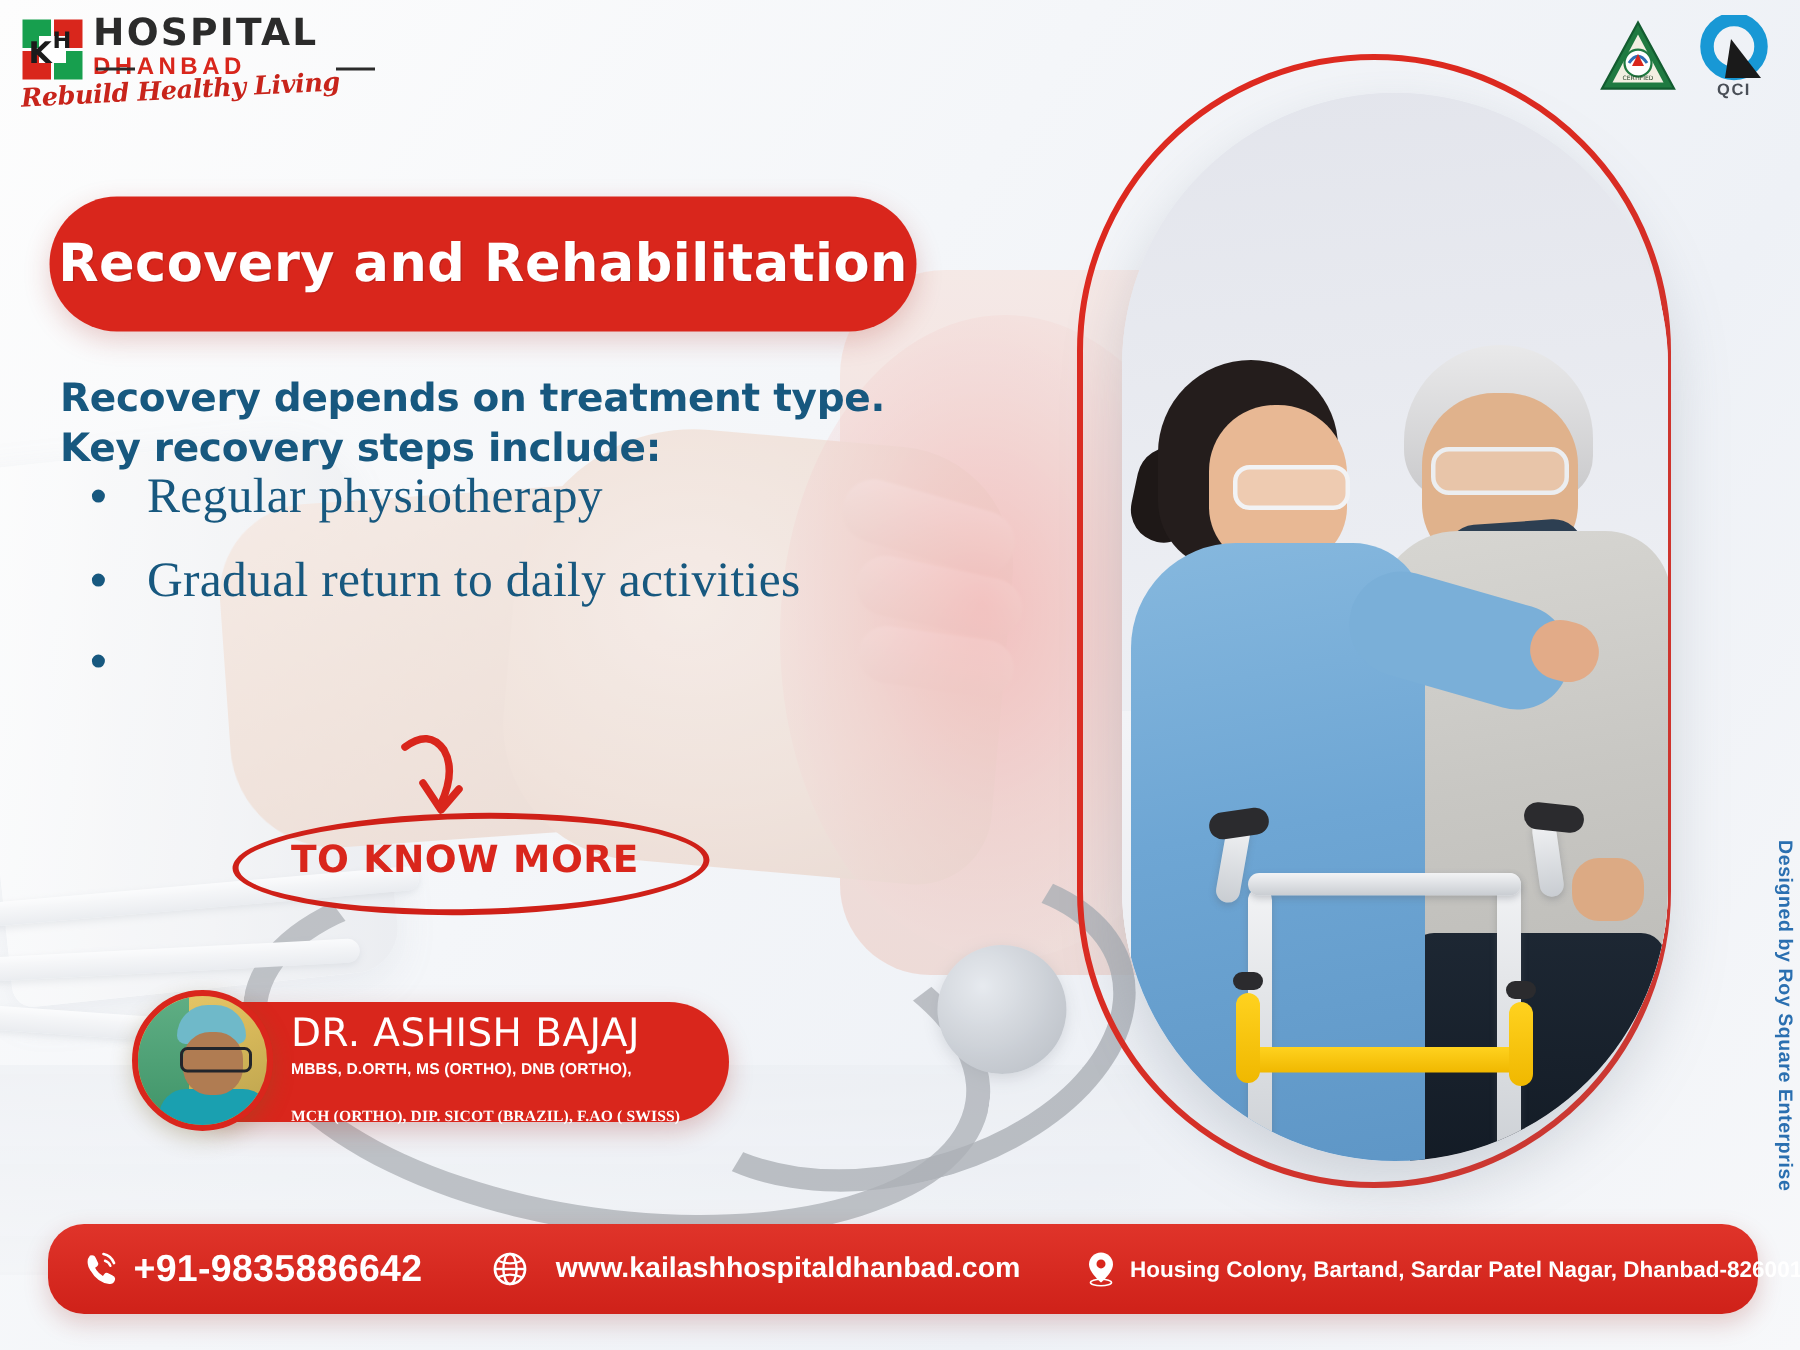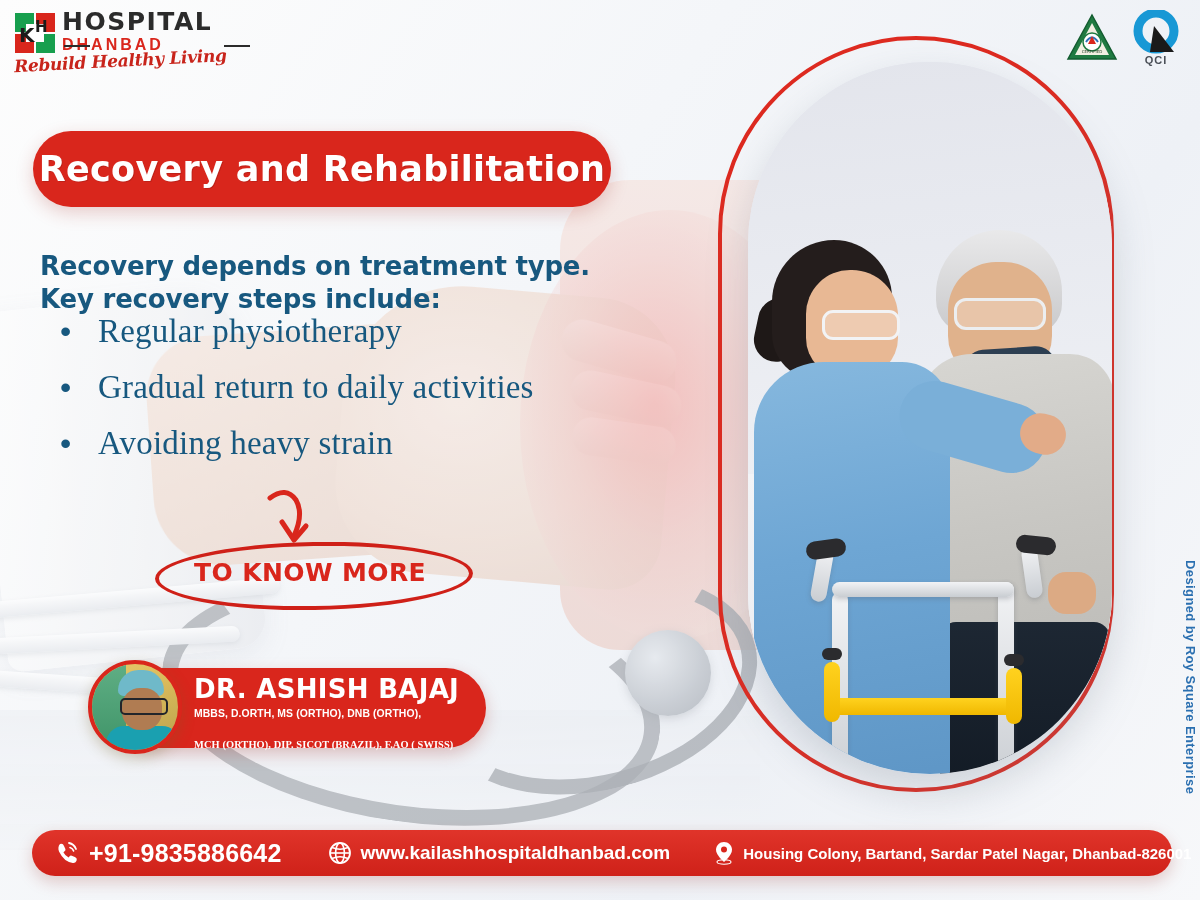--- a/index.html
+++ b/index.html
@@ -149,21 +149,21 @@
   .m-collar{position:absolute;left:216px;top:286px;width:92px;height:46px;border-radius:20px;background:#2d3f52;transform:rotate(-4deg);}
   .m-pants{position:absolute;left:192px;top:560px;width:170px;height:175px;background:linear-gradient(180deg,#1d2733,#121a24);border-radius:16px;}
   .m-hand{position:absolute;left:300px;top:510px;width:48px;height:42px;border-radius:18px;background:#dcaa84;}
   
   .w-bar{position:absolute;background:linear-gradient(180deg,#f2f3f5,#c9cdd2);border-radius:9px;box-shadow:0 2px 5px rgba(90,96,105,.3);}
   .w-yellow{position:absolute;background:linear-gradient(180deg,#ffd21f,#f0b800);border-radius:9px;}
   .w-grip{position:absolute;background:#2b2b2e;border-radius:9px;}
 
   
   .title-pill{
-    position:absolute;left:33px;top:131px;width:578px;height:76px;
+    position:absolute;left:33px;top:131px;width:578px;height:90px;
     background:#d9261c;border-radius:46px;
     display:flex;align-items:center;justify-content:center;
     box-shadow:0 6px 18px rgba(170,40,30,.22);
   }
   .title-pill span{
     color:#ffffff;font-size:35px;font-weight:bold;letter-spacing:.3px;
     font-family:"DejaVu Sans", sans-serif;
     text-shadow:1px 1px 0 rgba(0,0,0,.12);
   }
 
@@ -206,49 +206,49 @@
   }
 
   
   .doc-card{
     position:absolute;left:138px;top:668px;width:348px;height:80px;
     background:#d9261c;border-radius:14px 40px 40px 14px;
     padding:7px 14px 7px 56px;box-sizing:border-box;
     box-shadow:0 6px 16px rgba(160,35,28,.25);
   }
   .doc-name{
-    color:#ffffff;font-size:26px;font-weight:bold;letter-spacing:.3px;
+    color:#ffffff;font-size:26px;font-weight:normal;letter-spacing:.3px;
     font-family:"DejaVu Sans", sans-serif;line-height:1.05;margin-top:1px;
   }
   .doc-cred{
     color:#ffffff;font-size:10.4px;font-weight:bold;line-height:1.45;
     letter-spacing:.1px;margin-top:3px;
   }
   .doc-avatar{
     position:absolute;left:88px;top:660px;width:94px;height:94px;border-radius:50%;
     border:4px solid #d9261c;box-sizing:border-box;overflow:hidden;
     background:linear-gradient(160deg,#e8c96a 0%,#d8b95a 40%,#b9a14d 100%);
     box-shadow:0 5px 14px rgba(120,95,40,.3);
   }
   .av-wall{position:absolute;left:0;top:0;width:40%;height:100%;background:linear-gradient(180deg,#5fae84,#3f9468);}
   .av-cap{position:absolute;left:26px;top:6px;width:46px;height:26px;border-radius:22px 22px 6px 6px;background:#6fb9c9;}
   .av-face{position:absolute;left:30px;top:24px;width:40px;height:42px;border-radius:18px;background:#b07c52;}
   .av-glass{position:absolute;left:28px;top:34px;width:44px;height:13px;border:2.5px solid #22252b;border-radius:5px;}
   .av-body{position:absolute;left:14px;top:62px;width:74px;height:34px;border-radius:18px 18px 0 0;background:#1aa0b0;}
 
   
   .footer{
-    position:absolute;left:32px;bottom:24px;width:1140px;height:46px;
+    position:absolute;left:32px;bottom:24px;width:1140px;height:60px;
     background:linear-gradient(180deg,#e0342a,#cf2119);
     border-radius:24px;display:flex;align-items:center;
     box-shadow:0 6px 16px rgba(150,35,28,.22);
   }
   .f-item{display:flex;align-items:center;color:#fff;white-space:nowrap;}
   .f-phone{margin-left:22px;font-size:25px;font-weight:bold;letter-spacing:.2px;}
-  .f-web{margin-left:46px;font-size:19px;font-weight:bold;}
+  .f-web{margin-left:46px;font-size:19px;font-weight:bold;gap:10px;}
   .f-addr{margin-left:44px;font-size:15px;font-weight:bold;}
   .f-ico{display:inline-block;margin-right:9px;line-height:0;}
 
   
   .designer{
     position:absolute;right:2px;top:560px;
     writing-mode:vertical-rl;
     font-size:13px;font-weight:bold;color:#2a6fb0;letter-spacing:.4px;
   }
 </style>
@@ -366,21 +366,20 @@
     <div class="bullet">
       <div class="dot">•</div>
       <div class="btxt">Regular physiotherapy</div>
     </div>
     <div class="bullet">
       <div class="dot">•</div>
       <div class="btxt">Gradual return to daily activities</div>
     </div>
     <div class="bullet">
       <div class="dot">•</div>
-      <div class="btxt">Avoiding heavy strain</div>
     </div>
   </div>
 
   <div class="cta-arrow">
     <svg width="80" height="80" viewBox="0 0 80 80">
       <path d="M12 16 q16 -12 26 2 q8 14 -2 36" fill="none" stroke="#d9261c" stroke-width="5" stroke-linecap="round"></path>
       <path d="M24 40 l12 18 l12 -14" fill="none" stroke="#d9261c" stroke-width="5" stroke-linecap="round" stroke-linejoin="round"></path>
     </svg>
   </div>
 

